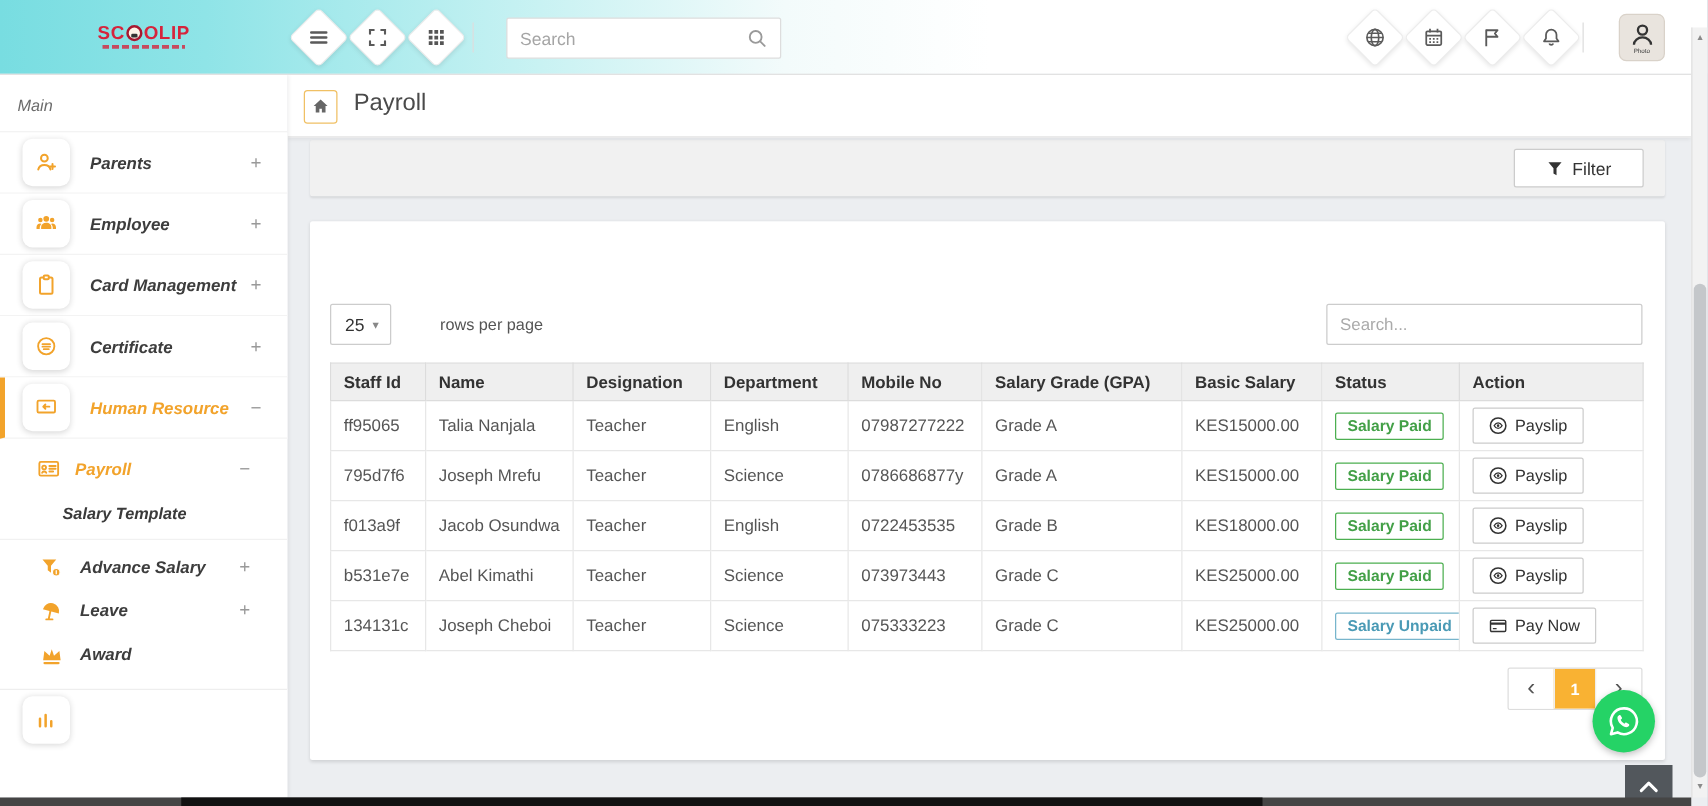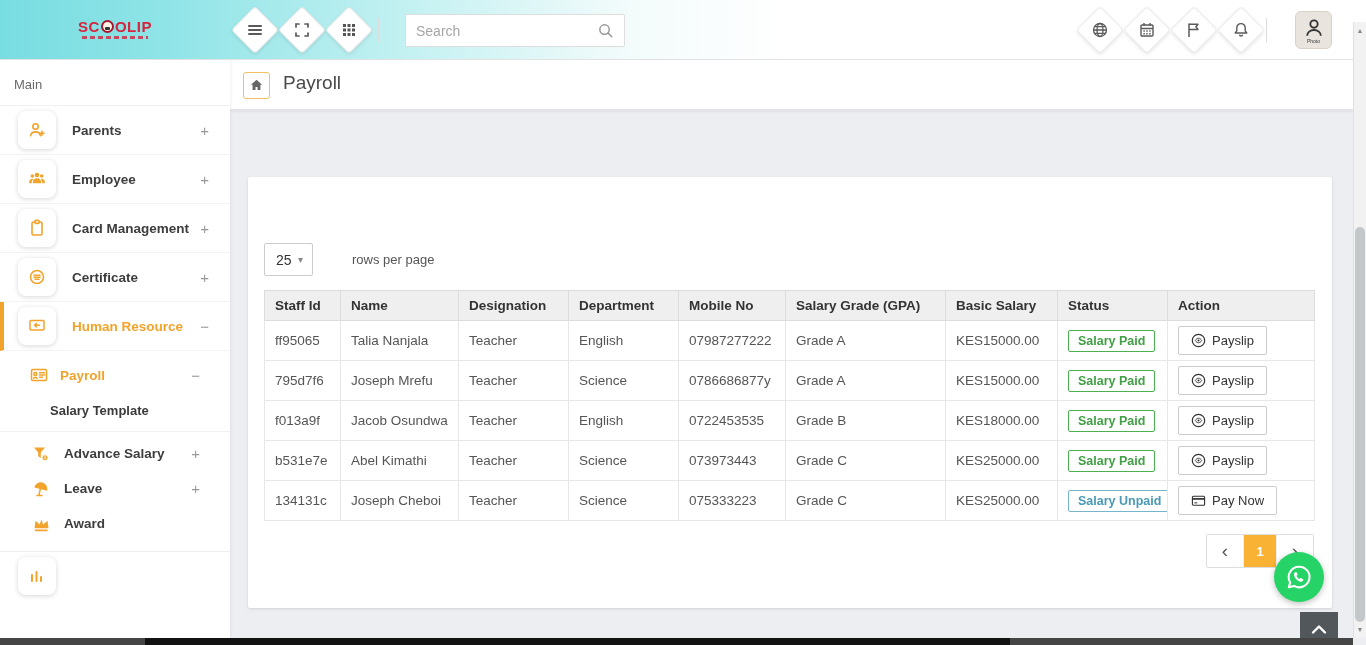--- a/index.html
+++ b/index.html
@@ -29,21 +29,21 @@
   .topsearch input { flex:1; border:0; outline:0; background:transparent; font-size:14px; color:#555; font-family:inherit; }
   .topsearch input::placeholder { color:#a5a5a5; }
 
   .avatar { position:absolute; left:1295px; top:11px; width:37px; height:38px; background:#e9e4de;
             border:1px solid #d9d2c9; border-radius:6px; display:flex; flex-direction:column; align-items:center;
             justify-content:center; cursor:pointer; }
   .avatar-caption { font-size:5px; color:#3a3a3a; line-height:5px; }
 
   
   .sidebar { position:absolute; left:0; top:60px; width:230px; bottom:7px; background:#fff;
-             box-shadow:1px 0 3px rgba(0,0,0,.06); overflow:hidden; z-index:3; }
+             box-shadow:1px 0 3px rgba(0,0,0,.06); overflow:hidden; z-index:3;font-style:italic; }
   .side-label { padding:17px 14px 13px; font-size:13px; color:#6b6b6b; }
   .menu { border-top:1px solid #f0f0f0; }
   .mitem { position:relative; height:49px; display:flex; align-items:center; border-bottom:1px solid #f3f3f3; cursor:pointer; background:#fff; }
   .micon { width:38px; height:38px; margin-left:18px; border-radius:8px; background:#fff;
            box-shadow:0 1px 5px rgba(0,0,0,.16); display:flex; align-items:center; justify-content:center; flex:none; }
   .mlabel { margin-left:16px; font-size:13.5px; font-weight:700; color:#3d3d3d; white-space:nowrap; }
   .mexpand { position:absolute; right:21px; color:#999; font-size:15px; font-weight:400; }
   .mitem.active { border-left:4px solid #f2a32b; }
   .mitem.active .micon { margin-left:14px; }
   .mitem.active .mlabel { color:#f2a32b; }
@@ -343,28 +343,37 @@
     <div class="home-btn">
       <svg width="15" height="15" viewBox="0 0 18 18">
         <path fill="#666" d="M9 2 2.3 8.2h2v6.3h3.5v-3.7h2.4v3.7h3.5V8.2h2z"></path>
       </svg>
     </div>
     <div class="page-title">Payroll</div>
   </div>
 
   <div class="content">
 
+    <div class="fcard">
+      <button class="filter-btn">
+        <svg width="14" height="14" viewBox="0 0 16 16">
+          <path fill="#333" d="M2 2h12l-4.6 5.6V14l-2.8-1.7V7.6z"></path>
+        </svg>
+        <span>Filter</span>
+      </button>
+    </div>
 
     <div class="scard">
 
       <div class="rows-select">
         <span>25</span>
         <span class="caret">▾</span>
       </div>
       <div class="rows-label">rows per page</div>
+      <input class="tbl-search" type="text" placeholder="Search..." style="">
 
       <div class="tblwrap">
         <table>
           <colgroup>
             <col style="width:76px">
               <col style="width:118px">
               <col style="width:110px">
               <col style="width:110px">
             <col style="width:107px">
               <col style="width:160px">

